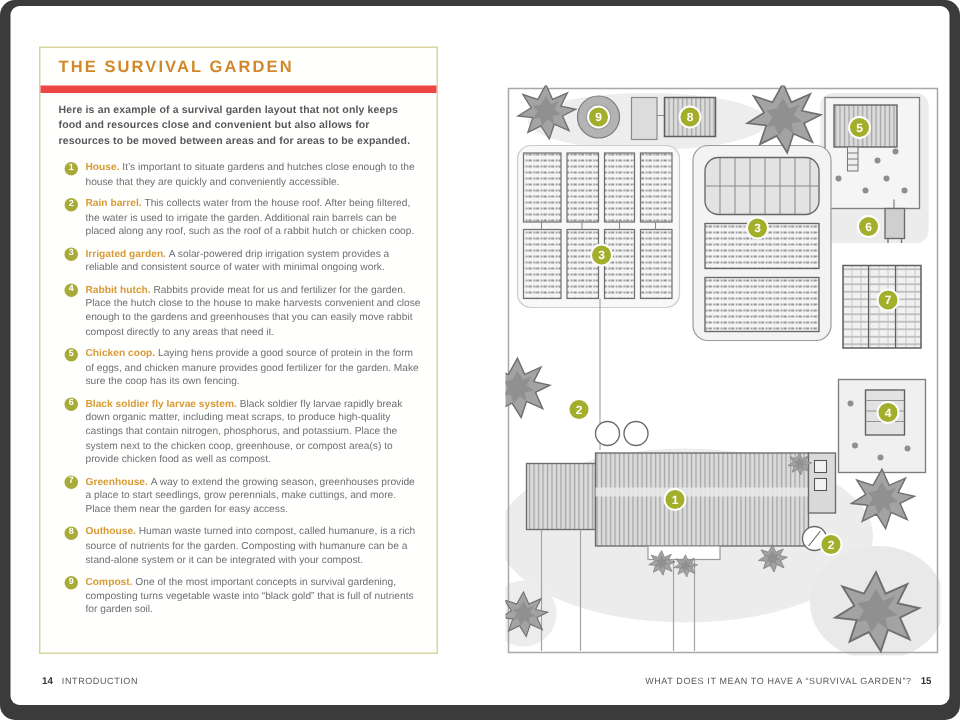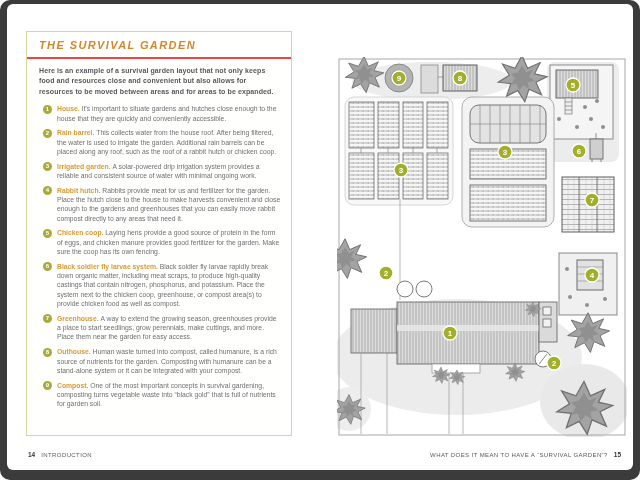--- a/index.html
+++ b/index.html
@@ -11,21 +11,21 @@
   .page{
     position:absolute;left:7px;top:4px;right:7px;bottom:10px;
     background:#ffffff;border-radius:6px;overflow:hidden;
   }
   
   .title-box{
     position:absolute;left:19px;top:27px;width:266px;height:405px;
     border:1px solid #d8d59c;box-sizing:border-box;background:#fffffe;
   }
   .title-box-header{
-    height:25px;border-bottom:2px solid #ef4444;display:flex;align-items:center;font-style:italic;
+    height:25px;border-bottom:5px solid #ef4444;display:flex;align-items:center;
   }
   .page-title{
     margin:0;padding-left:12px;font-size:11px;font-weight:bold;
     letter-spacing:1.4px;color:#d2882a;
   }
   .title-box-body{padding:7px 9px 0 12px;}
   .intro{
     margin:0 0 7px 0;font-size:7px;line-height:10.4px;font-weight:bold;
     color:#57585a;letter-spacing:0.1px;
   }

